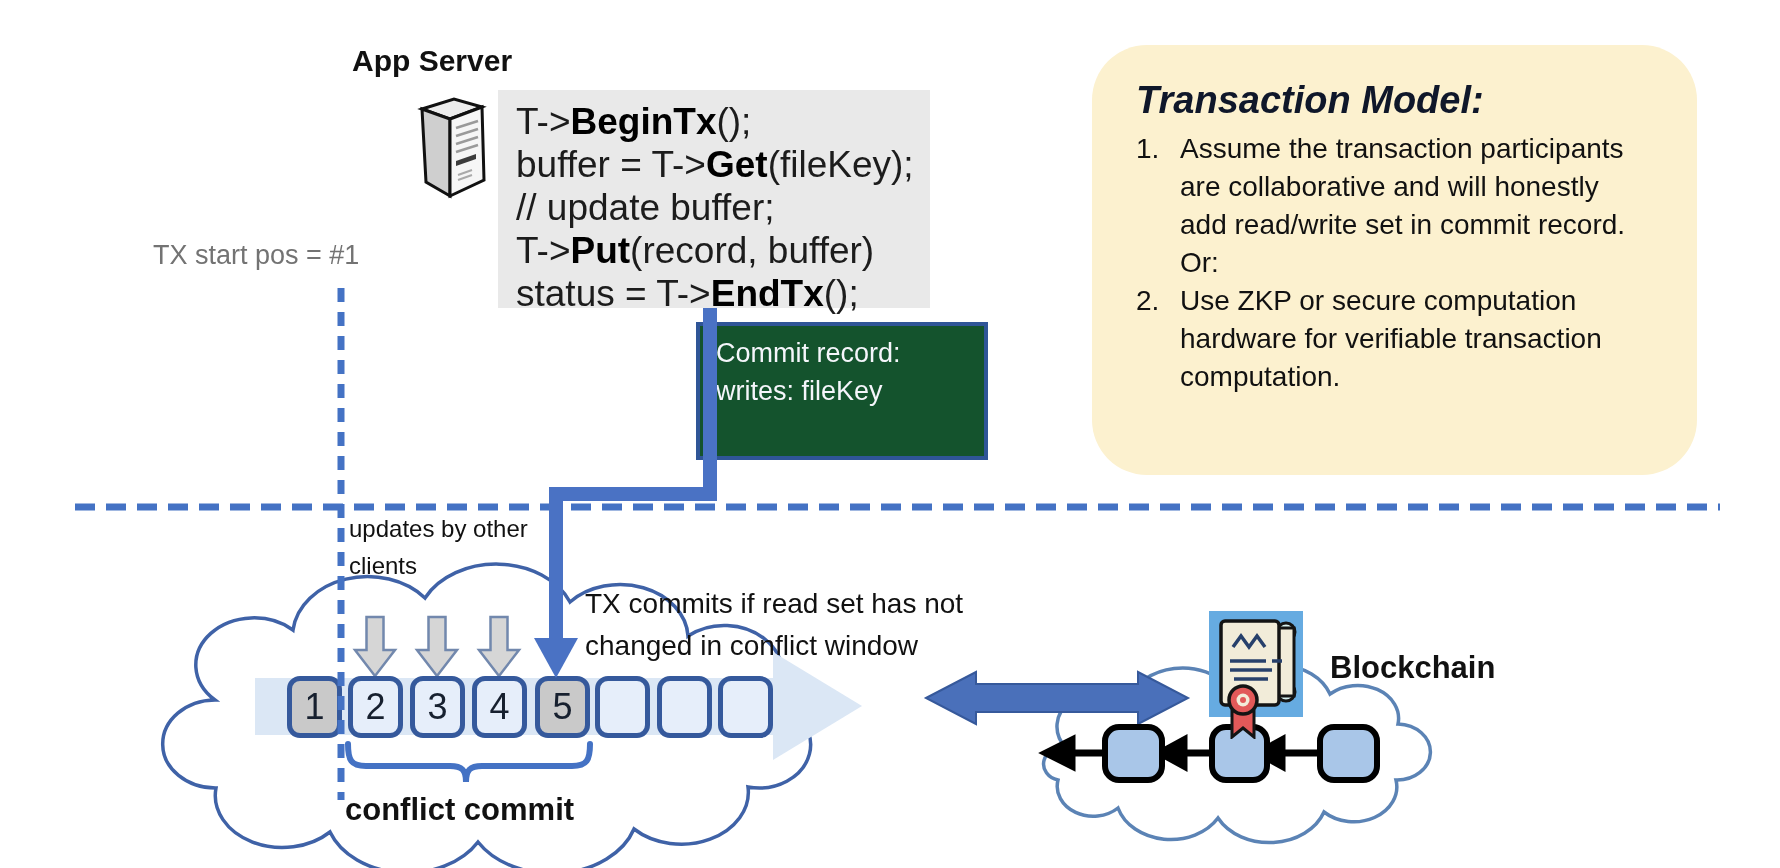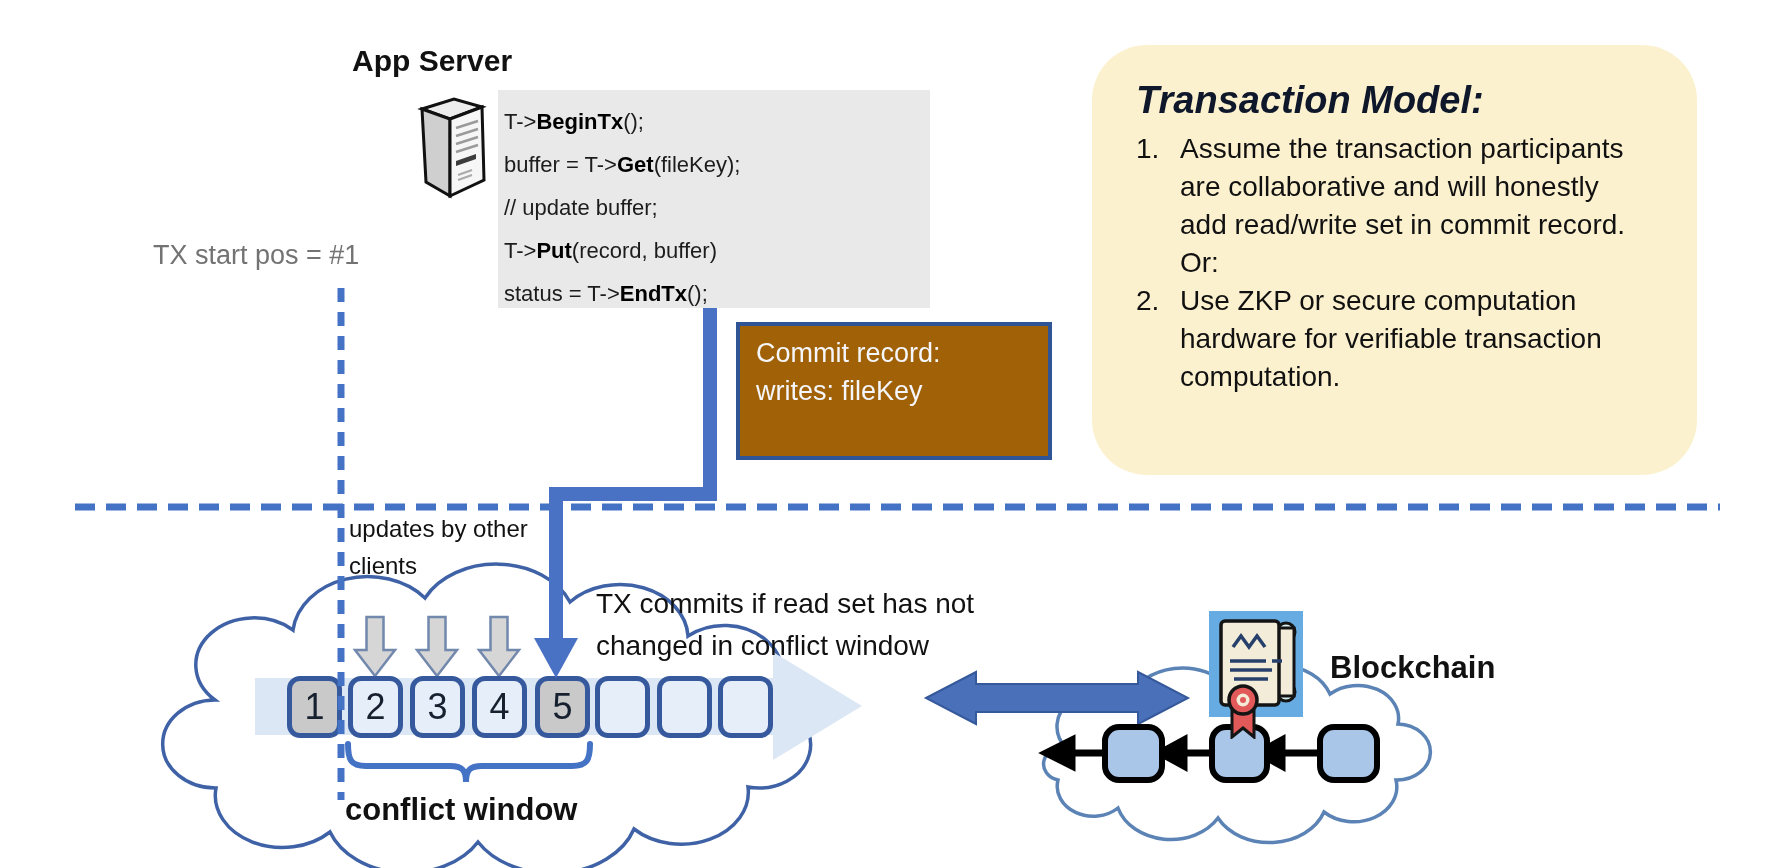--- a/index.html
+++ b/index.html
@@ -4,42 +4,42 @@
 <style>
   html,body{margin:0;padding:0;background:#fff;}
   body{width:1780px;height:868px;position:relative;overflow:hidden;
        font-family:"Liberation Sans", sans-serif;color:#1a1a1a;}
   .abs{position:absolute;}
   svg.layer{position:absolute;left:0;top:0;width:1780px;height:868px;pointer-events:none;}
 
   
   .app-server-label{left:352px;top:44px;font-size:30px;font-weight:bold;color:#111;}
   .code-block{left:498px;top:90px;width:432px;height:218px;background:#e9e9e9;
-              font-size:22px;line-height:43px;padding:10px 0 0 6px;box-sizing:border-box;color:#1c1c1c;}
+              font-size:37px;line-height:43px;padding:10px 0 0 18px;box-sizing:border-box;color:#1c1c1c;}
   .code-line b{font-weight:bold;color:#000;}
 
   .tx-start{left:153px;top:240px;font-size:27px;color:#737373;}
 
   
-  .commit-box{left:736px;top:322px;width:316px;height:138px;background:#a16207;
+  .commit-box{left:696px;top:322px;width:292px;height:138px;background:#14532d;
               border:4px solid #2f5597;box-sizing:border-box;color:#f5f6fb;
               font-size:27px;line-height:38px;padding:8px 0 0 16px;}
 
   
   .model-box{left:1092px;top:45px;width:605px;height:430px;background:#fcf1cf;
              border-radius:55px;box-sizing:border-box;padding:34px 40px 0 44px;}
   .model-title{font-size:38px;font-weight:bold;font-style:italic;color:#0f172a;margin-bottom:8px;}
   .model-list{margin:0;padding:0;list-style:none;}
   .model-list li{display:flex;font-size:28px;line-height:38px;color:#111;}
   .model-list .num{width:44px;flex:0 0 44px;}
   .model-list .itxt{width:460px;}
 
   
   .updates-label{left:349px;top:510px;width:185px;font-size:24px;line-height:37px;color:#111;}
-  .commit-note{left:585px;top:583px;width:470px;font-size:28px;line-height:42px;color:#111;margin-left:11px;}
+  .commit-note{left:585px;top:583px;width:470px;font-size:28px;line-height:42px;color:#111;}
   .tbox{top:676px;width:55px;height:62px;box-sizing:border-box;border:5px solid #35599c;
         border-radius:13px;background:#e6eefa;font-size:36px;color:#17202f;
         display:flex;align-items:center;justify-content:center;}
   .tbox.gray{background:#c9c9c9;}
   .b0{left:287px;} .b1{left:348px;} .b2{left:410px;} .b3{left:472px;}
   .b4{left:535px;} .b5{left:595px;} .b6{left:657px;} .b7{left:718px;}
   .conflict-label{left:345px;top:792px;font-size:31px;font-weight:bold;color:#111;}
 
   
   .blockchain-label{left:1330px;top:650px;font-size:31px;font-weight:bold;color:#111;}
@@ -171,21 +171,21 @@
 
 <div class="abs tbox gray b0">1</div>
 <div class="abs tbox b1">2</div>
 <div class="abs tbox b2">3</div>
 <div class="abs tbox b3">4</div>
 <div class="abs tbox gray b4">5</div>
 <div class="abs tbox b5"></div>
 <div class="abs tbox b6"></div>
 <div class="abs tbox b7"></div>
 
-<div class="abs conflict-label">conflict window</div>
+<div class="abs conflict-label">conflict commit</div>
 <div class="abs blockchain-label">Blockchain</div>
 
 <svg class="layer" viewBox="0 0 1780 868">
 
   <g>
     <path d="M 710,308 L 710,494 L 556,494 L 556,642" fill="none" stroke="#4a72c4" stroke-width="14"></path>
     <polygon points="534,638 578,638 556,678" fill="#4a72c4"></polygon>
   </g>
 
   <line x1="341" y1="288" x2="341" y2="800" stroke="#4472c4" stroke-width="7" stroke-dasharray="14 10"></line>

